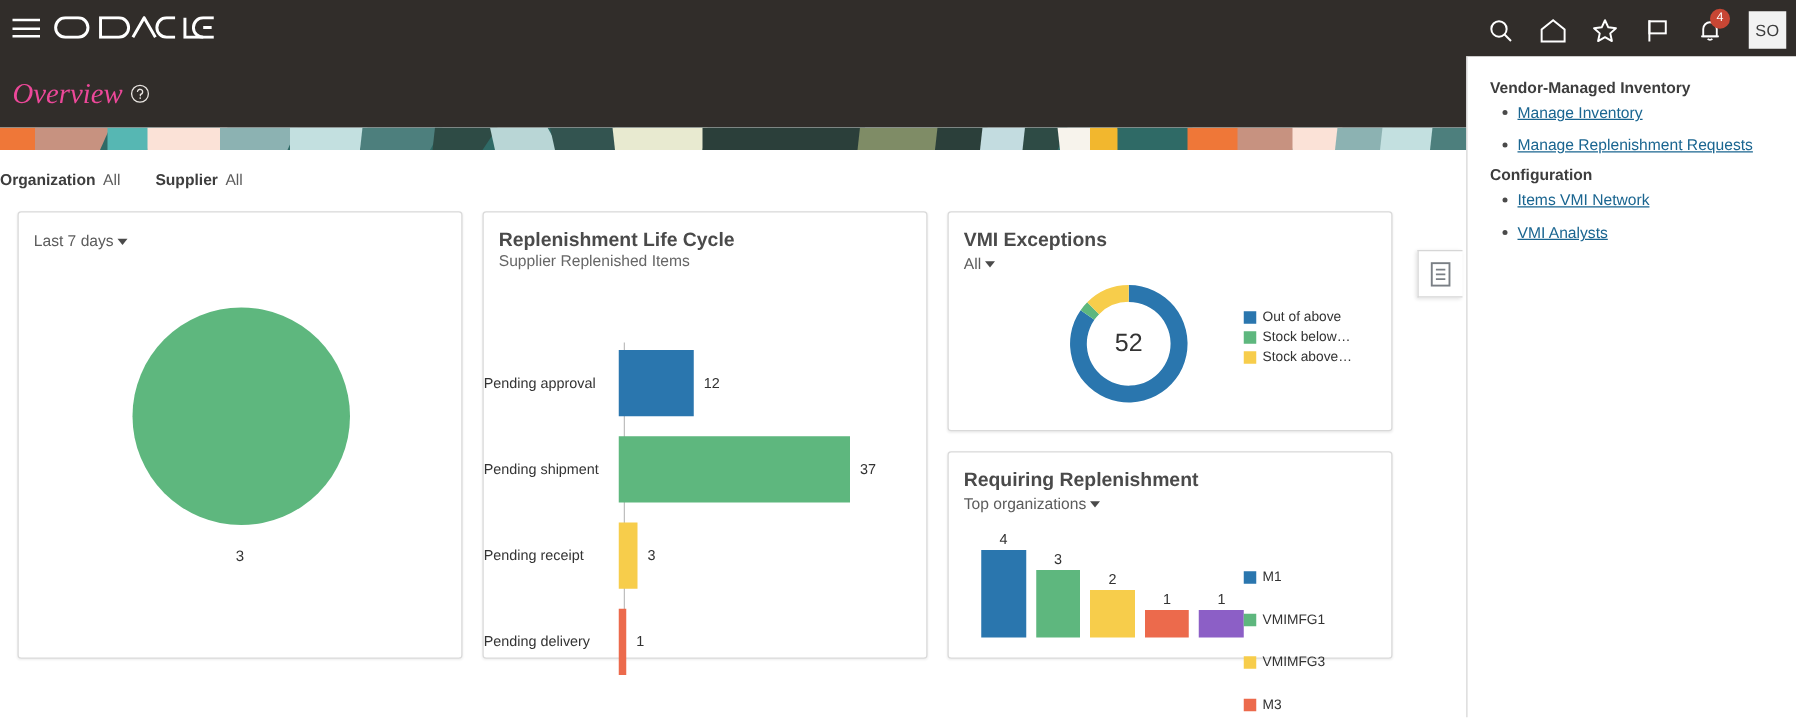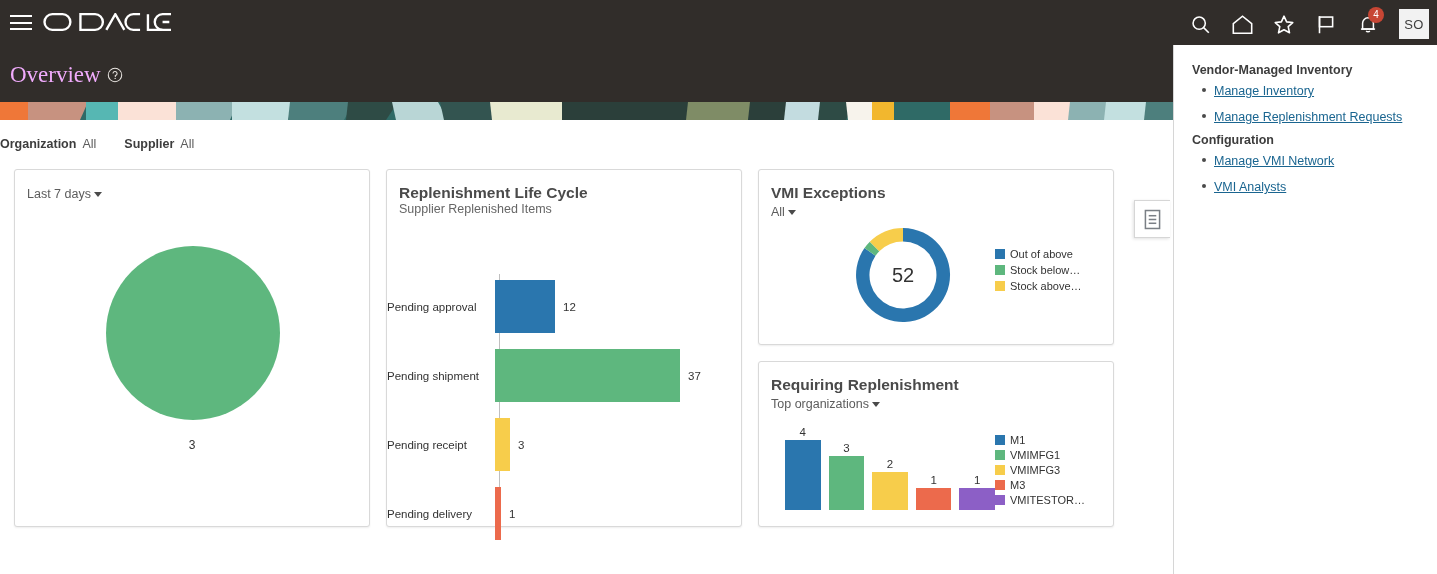--- a/index.html
+++ b/index.html
@@ -44,21 +44,21 @@
   .avatar {
     width:30px; height:30px; background:#f2f2f2; color:#3d3d3d;
     display:flex; align-items:center; justify-content:center;
     font-size:13px; letter-spacing:0.3px; cursor:pointer; margin-left:4px;
   }
 
   .page-title-row {
     position:absolute; left:10px; top:62px; display:flex; align-items:center; gap:6px;
   }
   .page-title {
-    color:#f0abfc; font-family:"Liberation Serif", serif; font-size:23px; font-weight:400;
+    color:#ec4899; font-family:"Liberation Serif", serif; font-size:23px; font-weight:400;font-style:italic;
   }
   .help-icon { width:16px; height:16px; cursor:pointer; }
 
   
   .banner {
     position:absolute; left:0; top:102px; width:1437px; height:18px; overflow:hidden;
   }
   .banner svg { display:block; }
 
   
@@ -111,21 +111,21 @@
   }
   .donut-legend { position:absolute; left:236px; top:78px; font-size:11px; color:#333; }
   .donut-legend .leg-item { margin-bottom:4px; }
 
   
   .vbar-chart { position:absolute; left:26px; bottom:16px; width:210px; height:80px; display:flex; align-items:flex-end; gap:8px; }
   .vbar-col { position:relative; width:38px; display:flex; flex-direction:column; justify-content:flex-end; height:100%; }
   .vbar-num { position:absolute; width:100%; text-align:center; font-size:11.5px; color:#333; }
   .vbar-rect { width:100%; }
   .vbar-legend { position:absolute; left:236px; top:72px; font-size:11px; color:#333; }
-  .vbar-legend .leg-item { margin-bottom:3px; }
+  .vbar-legend .leg-item { margin-bottom:3px;margin-top:22px; }
 
   
   .float-tab {
     position:absolute; left:1134px; top:200px; width:36px; height:38px;
     background:#fff; border:1px solid #d6d6d6; border-right:none;
     box-shadow:-1px 1px 3px rgba(0,0,0,0.12);
     display:flex; align-items:center; justify-content:center; cursor:pointer;
   }
 
   
@@ -420,21 +420,21 @@
         <span class="rp-link">Manage Inventory</span>
       </li>
       <li>
         <span class="rp-link">Manage Replenishment Requests</span>
       </li>
     </ul>
 
     <div class="rp-group-title second">Configuration</div>
     <ul class="rp-list">
       <li>
-        <span class="rp-link">Manage VMI Network</span>
+        <span class="rp-link">Items VMI Network</span>
       </li>
       <li>
         <span class="rp-link">VMI Analysts</span>
       </li>
     </ul>
   </div>
 
 </div>
 
 </body></html>

